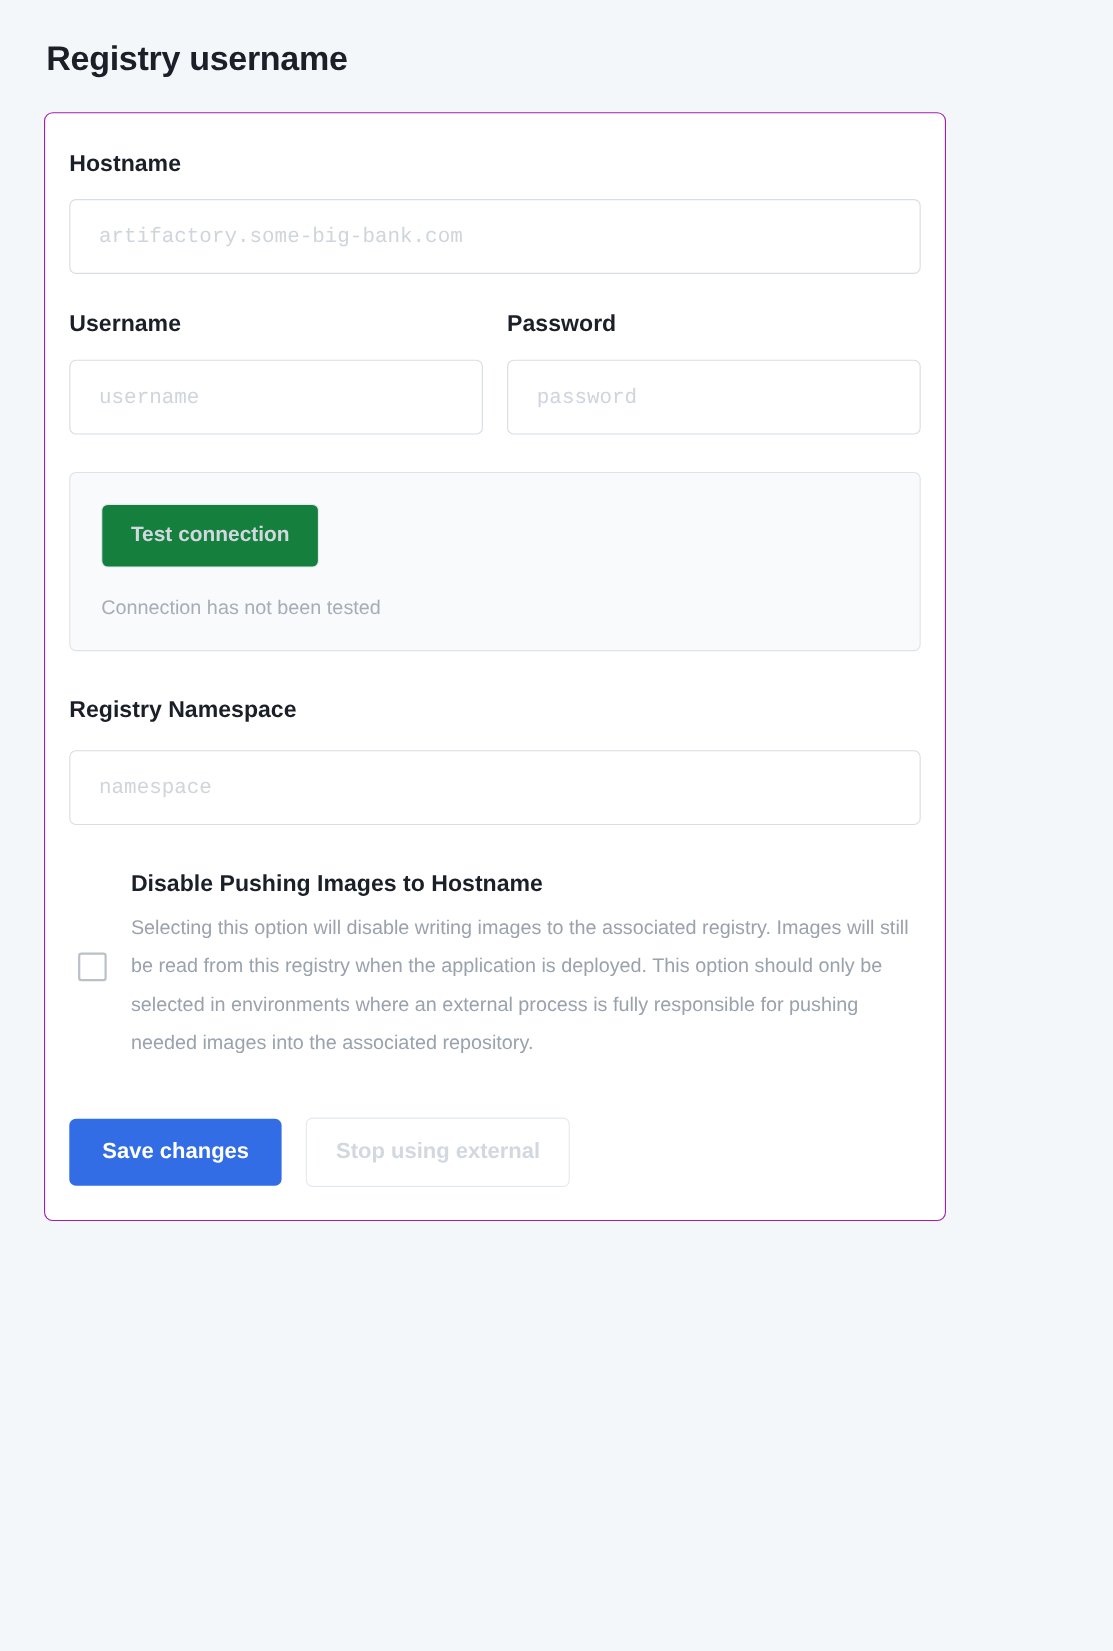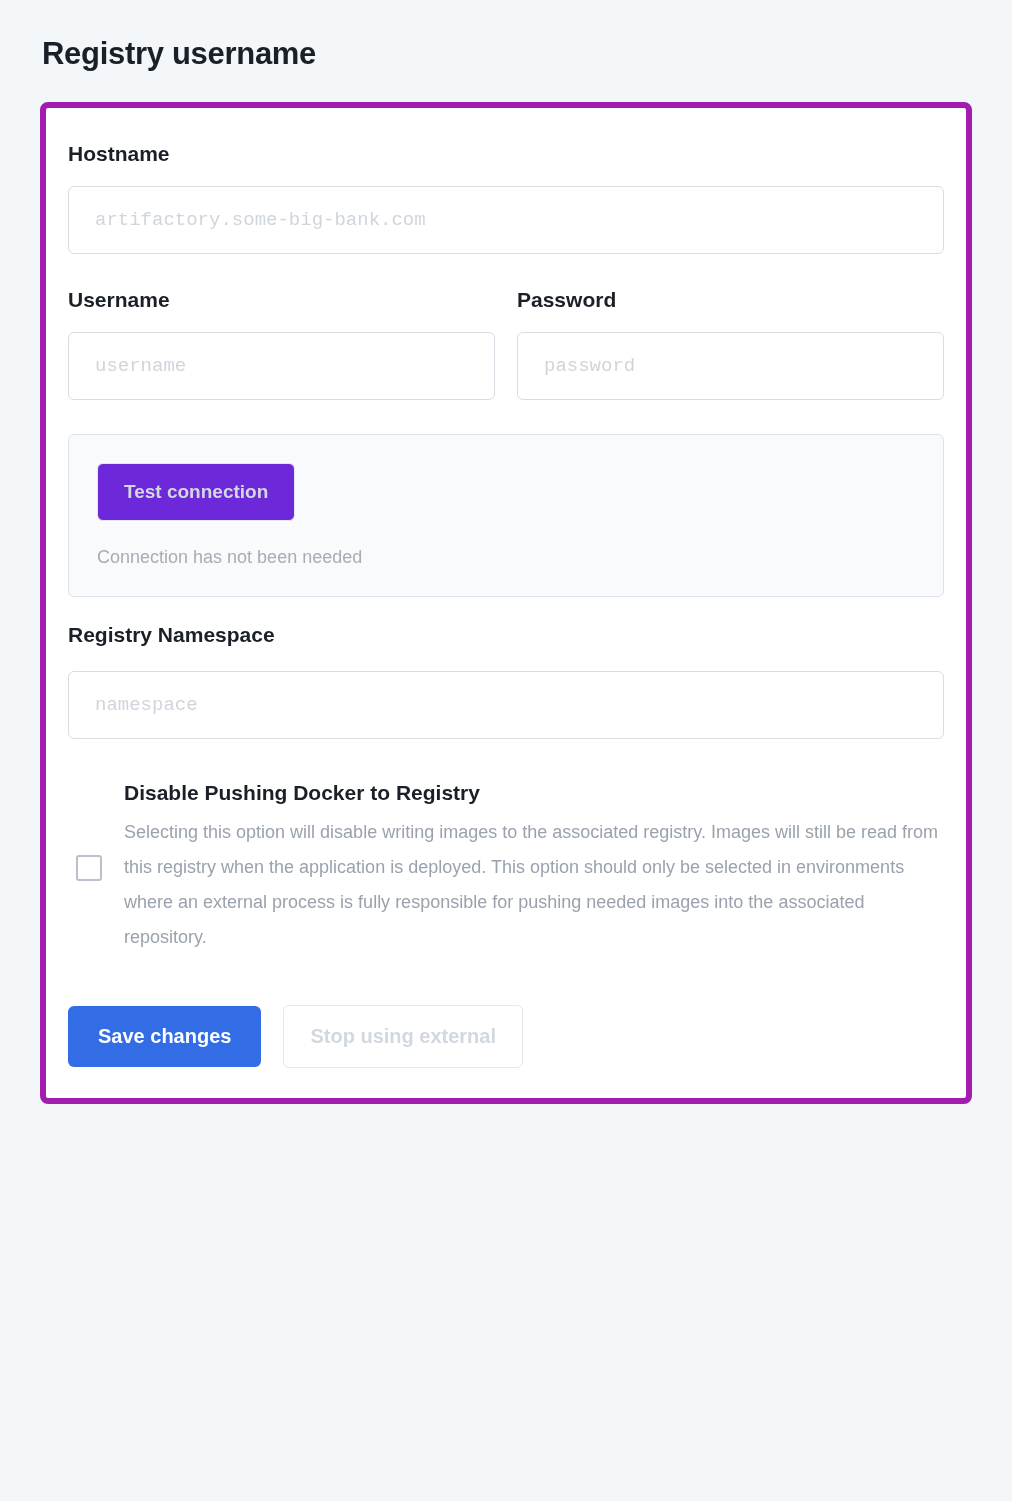--- a/index.html
+++ b/index.html
@@ -20,24 +20,24 @@
   }
   .page-title {
     font-size: 31px;
     font-weight: bold;
     color: #1a1f28;
     letter-spacing: -0.3px;
     margin: 0 0 30px 2px;
   }
   .card {
     background: #ffffff;
-    border: 6px solid #a21caf;
+    border: 1px solid #a21caf;
     border-radius: 8px;
     padding: 34px 22px 30px 22px;
-    width: 932px;
+    width: 820px;
   }
   .section-title {
     font-size: 21px;
     font-weight: bold;
     color: #1a1f28;
     margin: 0 0 20px 0;
   }
   .help-text {
     font-size: 17px;
     color: #9aa2ad;
@@ -88,36 +88,36 @@
     margin-top: 34px;
     border: 1px solid #dde3ea;
     border-radius: 6px;
     background: #f8fafc;
     padding: 28px 28px 28px 28px;
   }
   .test-btn {
     display: inline-block;
     border: 1px solid #e4e9ef;
     border-radius: 6px;
-    background: #6d28d9;
+    background: #15803d;
     color: #d2d8df;
     font-size: 19px;
     font-weight: bold;
     padding: 17px 26px;
     font-family: "Liberation Sans", sans-serif;
     cursor: default;
   }
   .test-status {
     margin-top: 26px;
     font-size: 18px;
     color: #a6adb6;
     font-weight: normal;
   }
   .ns-block {
-    margin-top: 26px;
+    margin-top: 42px;
   }
   .ns-title {
     font-size: 21px;
     font-weight: bold;
     color: #1a1f28;
     margin: 0 0 24px 0;
   }
   .checkbox-row {
     display: flex;
     align-items: center;
@@ -197,32 +197,32 @@
         <input class="text-input" type="text" placeholder="username" style="">
       </div>
       <div class="col">
         <div class="field-label">Password</div>
         <input class="text-input" type="password" placeholder="password" style="">
       </div>
     </div>
 
     <div class="test-panel">
       <button class="test-btn">Test connection</button>
-      <div class="test-status">Connection has not been needed</div>
+      <div class="test-status">Connection has not been tested</div>
     </div>
 
     <div class="ns-block">
       <div class="ns-title">Registry Namespace</div>
       <input class="text-input" type="text" placeholder="namespace" style="">
     </div>
 
     <div class="checkbox-row">
       <div class="checkbox"></div>
       <div class="cb-content">
-        <div class="cb-title">Disable Pushing Docker to Registry</div>
+        <div class="cb-title">Disable Pushing Images to Hostname</div>
         <p class="cb-desc">Selecting this option will disable writing images to the associated registry. Images will still be read from this registry when the application is deployed. This option should only be selected in environments where an external process is fully responsible for pushing needed images into the associated repository.</p>
       </div>
     </div>
 
     <div class="actions">
       <button class="btn-primary">Save changes</button>
       <button class="btn-ghost">Stop using external</button>
     </div>
 
   </div>

